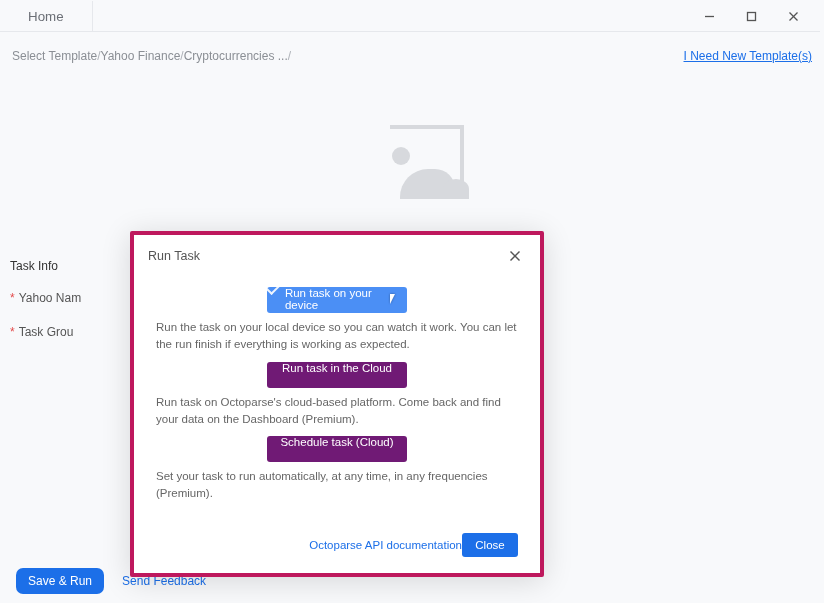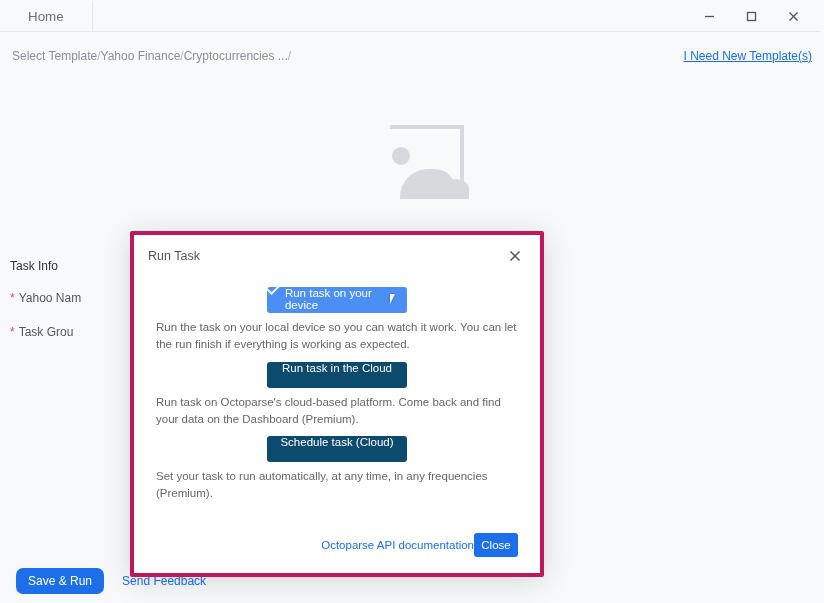--- a/index.html
+++ b/index.html
@@ -25,25 +25,25 @@
     .modal{position:absolute;top:152px;left:130px;width:414px;background:#fff;box-shadow:0 4px 30px rgba(0,0,0,0.14);border:4px solid #be185d;border-radius:2px;z-index:10}
     .m-head{display:flex;align-items:center;justify-content:space-between;padding:10px 14px 4px}
     .m-title{font-size:12.5px;color:#555}
     .m-close{width:22px;height:22px;display:flex;align-items:center;justify-content:center;color:#555;cursor:pointer}
     .m-body{padding:8px 22px 14px}
     .run-btn{width:140px;height:26px;margin:8px auto 6px;display:flex;align-items:flex-start;justify-content:center;color:#fff;font-size:11.5px;border-radius:3px;cursor:pointer}
     .run1{background:#4b8ff5;position:relative}
     .run1::before{content:"";width:10px;height:6px;border:2px solid #fff;border-top:none;border-right:none;transform:rotate(-45deg);margin-right:6px;margin-top:-3px;opacity:.9}
     .cursor{position:absolute;right:8px;bottom:6px;width:9px;height:13px}
     .cursor::before{content:"";position:absolute;left:0;top:0;width:0;height:0;border-left:5px solid #fff;border-right:4px solid transparent;border-bottom:10px solid transparent;filter:drop-shadow(0 0 1px rgba(0,0,0,.4))}
-    .run2,.run3{background:#0c4a6e}
+    .run2,.run3{background:#701a75}
     .m-desc{font-size:11.5px;color:#666;line-height:1.5;margin-bottom:6px}
     .m-foot{display:flex;align-items:center;justify-content:flex-end;padding:10px 22px 16px}
     .api-link{color:#1c6fe8;font-size:11.5px;cursor:pointer}
-    .close-btn{background:#1c6fe8;color:#fff;border:none;border-radius:3px;width:44px;height:24px;font-size:11.5px;cursor:pointer}
+    .close-btn{background:#1c6fe8;color:#fff;border:none;border-radius:3px;width:56px;height:24px;font-size:11.5px;cursor:pointer}
     .footer{position:absolute;bottom:0;left:0;right:0;height:44px;display:flex;align-items:center;padding:0 16px;gap:18px;background:#f8f9fb}
     .save-run{background:#1c6fe8;color:#fff;border:none;border-radius:7px;padding:6px 12px;font-size:12px;cursor:pointer}
     .feedback{color:#1c6fe8;font-size:12px;cursor:pointer}
     .sep{color:#aeb2b8}
   </style>
 </head>
 <body>
 
 <div class="tabs">
   <button class="tab">Home</button>

